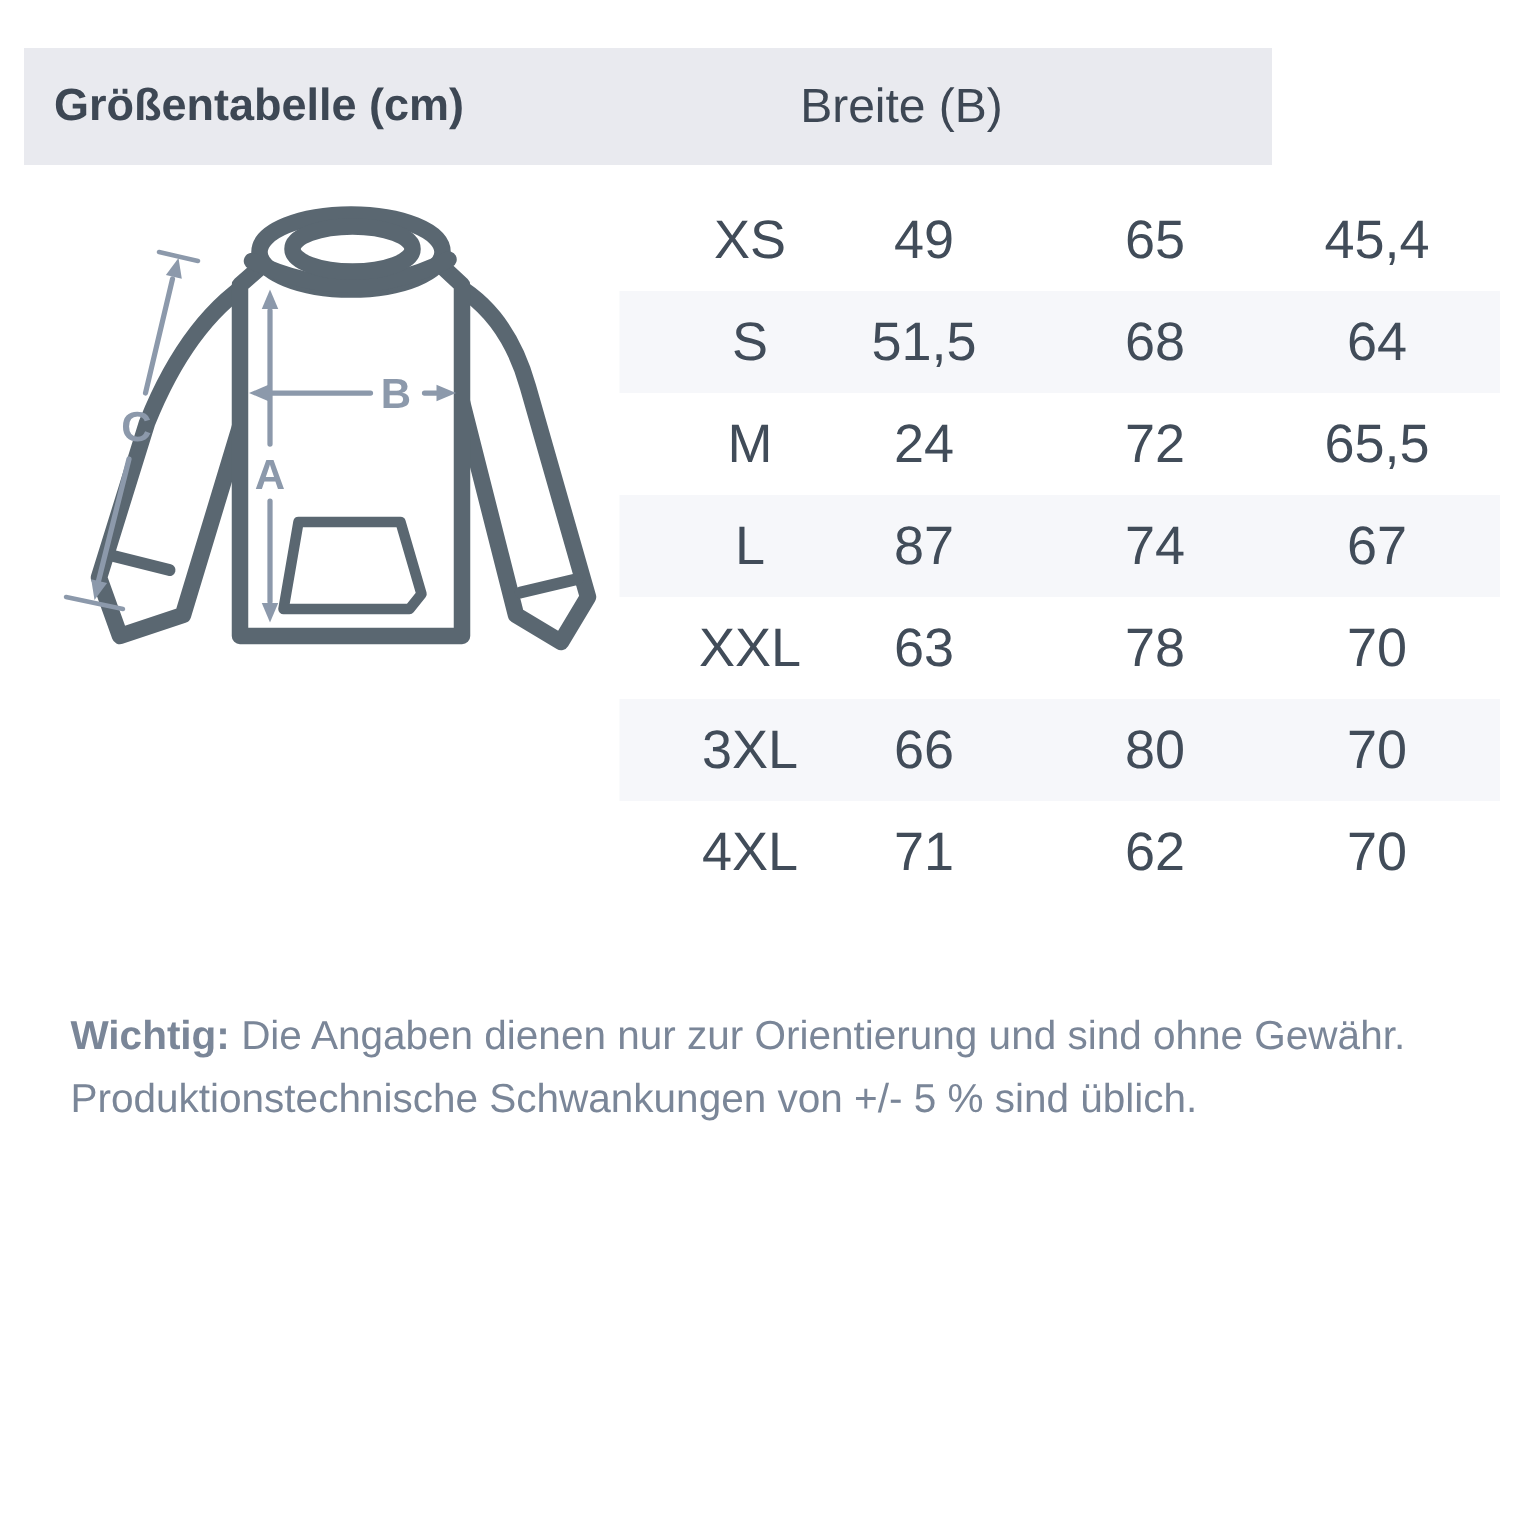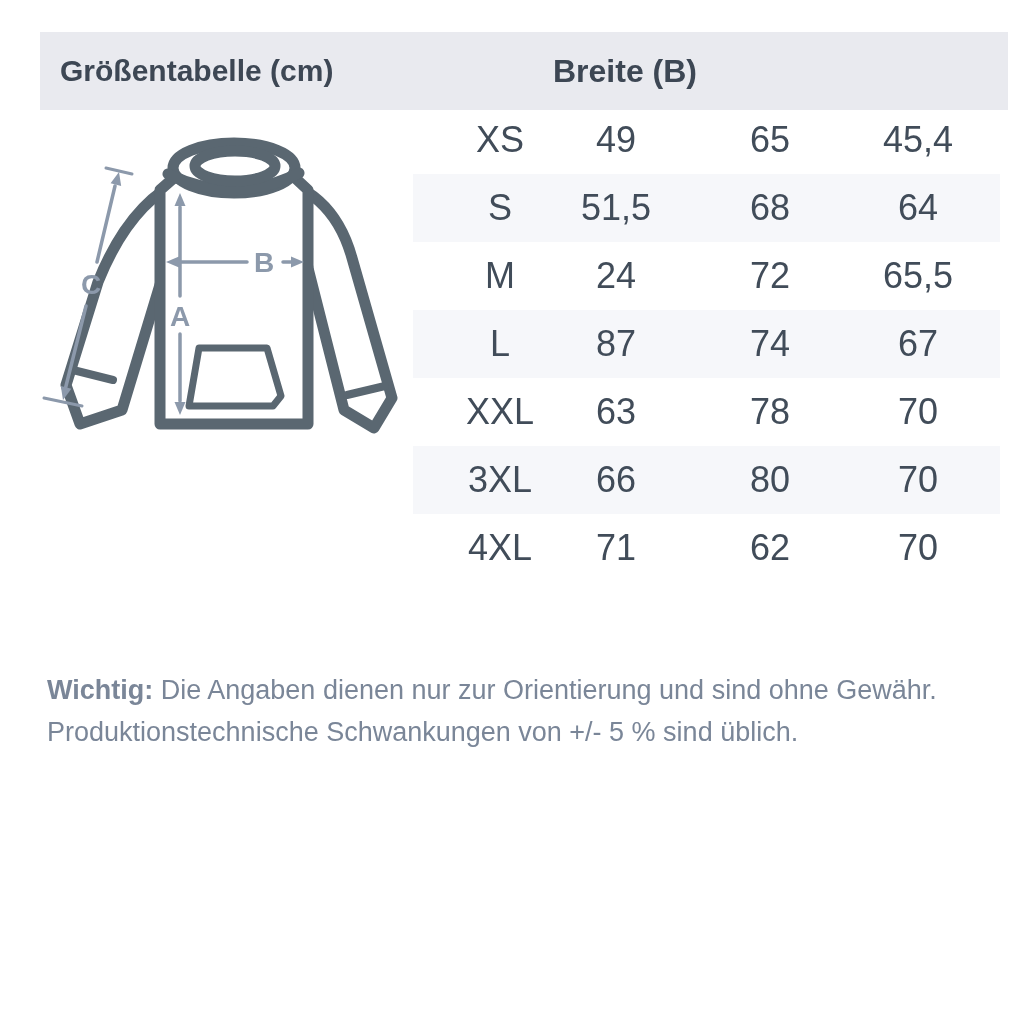--- a/index.html
+++ b/index.html
@@ -4,35 +4,35 @@
 <style>
   html,body{margin:0;padding:0;}
   body{
     width:1024px;height:1024px;background:#ffffff;position:relative;
     font-family:"Liberation Sans", sans-serif;overflow:hidden;
   }
   .page{position:absolute;inset:0;}
 
   
   .header-band{
-    position:absolute;left:40px;top:32px;width:968px;height:78px;
+    position:absolute;left:16px;top:32px;width:832px;height:78px;
     background:#E9EAEF;
   }
   .title{
     position:absolute;left:20px;top:50%;transform:translateY(-50%);
     font-size:30px;font-weight:bold;color:#3D4754;white-space:nowrap;
   }
   .col-header{
     position:absolute;top:50%;transform:translate(-50%,-50%);
-    font-size:32px;font-weight:bold;color:#3D4754;white-space:nowrap;text-align:right;
+    font-size:32px;font-weight:normal;color:#3D4754;white-space:nowrap;text-align:right;
   }
   .ch0{left:585px}.ch1{left:740px}.ch2{left:884px}
 
   
-  .size-table{position:absolute;left:413px;top:106px;width:587px;}
+  .size-table{position:absolute;left:413px;top:126px;width:587px;}
   .trow{position:relative;height:68px;}
   .trow:nth-child(even){background:#F6F7FA;}
   .cell{
     position:absolute;top:50%;transform:translate(-50%,-50%);
     font-size:36px;color:#414C59;white-space:nowrap;
   }
   .c0{left:87px}.c1{left:203px}.c2{left:357px}.c3{left:505px}
 
   
   .hoodie{position:absolute;left:30px;top:118px;}

